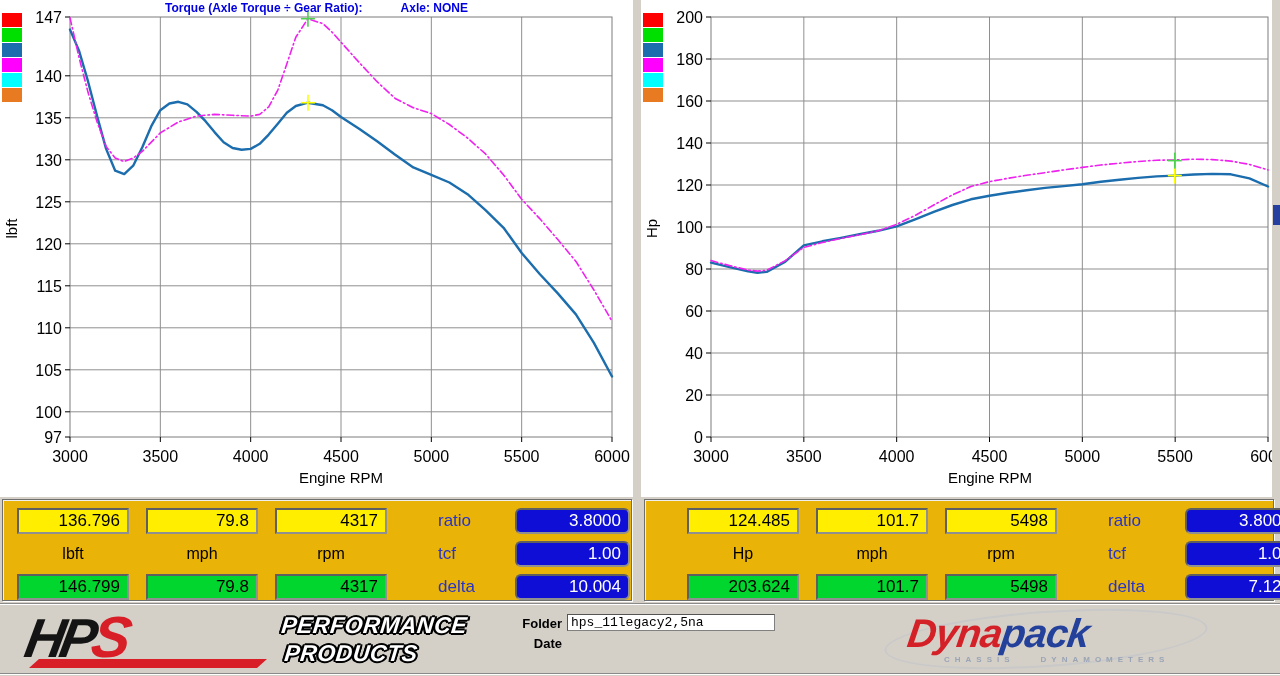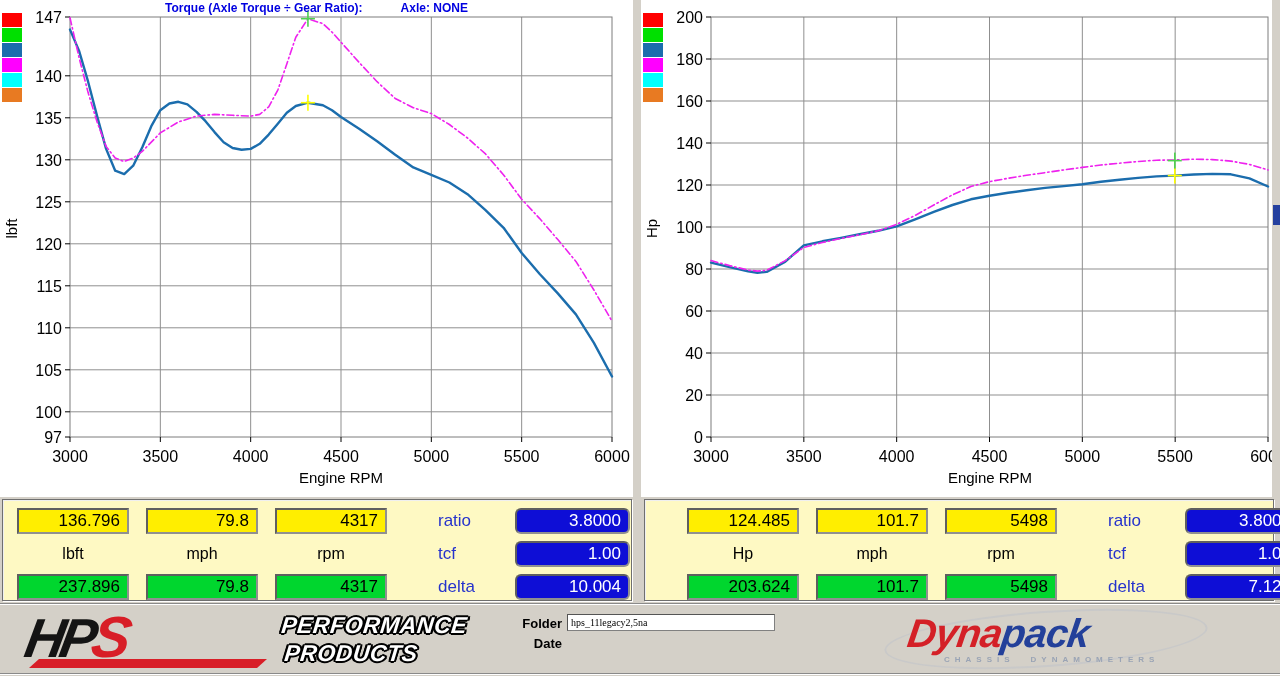--- a/index.html
+++ b/index.html
@@ -24,21 +24,21 @@
   svg.plot{position:absolute;left:0;top:0;}
   .ylabel{position:absolute;left:1px;top:193px;width:20px;height:70px;
     display:flex;align-items:center;justify-content:center;font-size:15px;color:#000;z-index:2;}
   .ylabel span{transform:rotate(-90deg);white-space:nowrap;}
   .xlabel{position:absolute;bottom:11px;font-size:15px;color:#000;width:160px;text-align:center;}
   .chart-panel.left .xlabel{left:261px;}
   .chart-panel.right .xlabel{left:269px;}
   
   .readouts-row{display:flex;margin:2px 0 0 2px;height:102px;}
   .readout-panel{
-    width:630px;height:102px;box-sizing:border-box;background:#fef9c3;
+    width:630px;height:102px;box-sizing:border-box;background:#eab308;
     border:1px solid #6f6f6f;box-shadow:1px 1px 0 #ffffff, inset 1px 1px 0 #efefef;
     display:grid;
     grid-template-columns:112px 112px 112px 94px 115px;
     column-gap:17px;grid-auto-rows:26px;row-gap:7px;
     padding:8px 0 0 14px;
   }
   .readout-panel.rp-right{margin-left:12px;padding-left:42px;}
   .val{
     font-size:17px;text-align:right;padding-right:7px;line-height:22px;
     border:2px solid;border-color:#5f5f5f #909090 #909090 #5f5f5f;
@@ -68,32 +68,32 @@
   .perf{position:absolute;left:280px;top:8px;font-style:italic;font-weight:bold;
     font-size:23px;line-height:1.2;letter-spacing:0.5px;color:#ffffff;transform:skewX(-6deg);
     text-shadow:-2px -1px 0 #000,2px -1px 0 #000,-2px 1px 0 #000,2px 1px 0 #000,
                 0 -2px 0 #000,0 2px 0 #000,-2px 0 0 #000,2px 0 0 #000;
     white-space:nowrap;}
   .perf .l2{margin-left:6px;}
   .fields{position:absolute;left:498px;top:10px;}
   .frow{display:flex;align-items:flex-end;margin-bottom:5px;}
   .frow label{width:64px;text-align:right;font-size:13px;font-weight:bold;
     margin-right:5px;color:#000;}
-  .frow input{width:200px;height:15px;font-size:10px;font-family:Liberation Serif, serif;
+  .frow input{width:200px;height:15px;font-size:13px;font-family:Liberation Mono, monospace;
     border:1px solid #808080;border-top-color:#555;border-left-color:#555;
     background:#fff;padding:0 3px;color:#000;}
   .dynapack{position:absolute;left:882px;top:6px;width:336px;height:58px;}
   .dp-ellipse{position:absolute;left:2px;top:1px;width:320px;height:52px;
     border:2px solid #c9c9c9;border-radius:50%;transform:rotate(-4deg);}
   .dp-text{position:absolute;left:26px;top:3px;font-size:40px;font-style:italic;
     font-weight:bold;letter-spacing:-1px;transform:skewX(-8deg);line-height:1;white-space:nowrap;}
   .dp-dyna{color:#d42027;}
   .dp-pack{color:#23409a;}
   .dp-subs{position:absolute;top:45px;left:62px;font-size:8px;font-weight:bold;
-    letter-spacing:5px;color:#9aa4b5;display:flex;gap:16px;white-space:nowrap;}
+    letter-spacing:5px;color:#9aa4b5;display:flex;gap:26px;white-space:nowrap;}
   .edge-frag{position:absolute;right:0;top:205px;width:7px;height:20px;background:#25409f;z-index:5;}
 </style>
 </head>
 <body>
 
 <div class="charts-row">
 
   <div class="chart-panel left">
     <div class="chart-title">
       <span>Torque (Axle Torque ÷ Gear Ratio):</span><span class="title-sep">Axle: NONE</span>
@@ -255,21 +255,21 @@
     <div class="val yellow">4317</div>
     <div class="pname">ratio</div>
     <div class="val blue">3.8000</div>
 
     <div class="unit">lbft</div>
     <div class="unit">mph</div>
     <div class="unit">rpm</div>
     <div class="pname">tcf</div>
     <div class="val blue">1.00</div>
 
-    <div class="val green">237.896</div>
+    <div class="val green">146.799</div>
     <div class="val green">79.8</div>
     <div class="val green">4317</div>
     <div class="pname">delta</div>
     <div class="val blue">10.004</div>
   </div>
 
   <div class="readout-panel rp-right">
     <div class="val yellow">124.485</div>
     <div class="val yellow">101.7</div>
     <div class="val yellow">5498</div>

